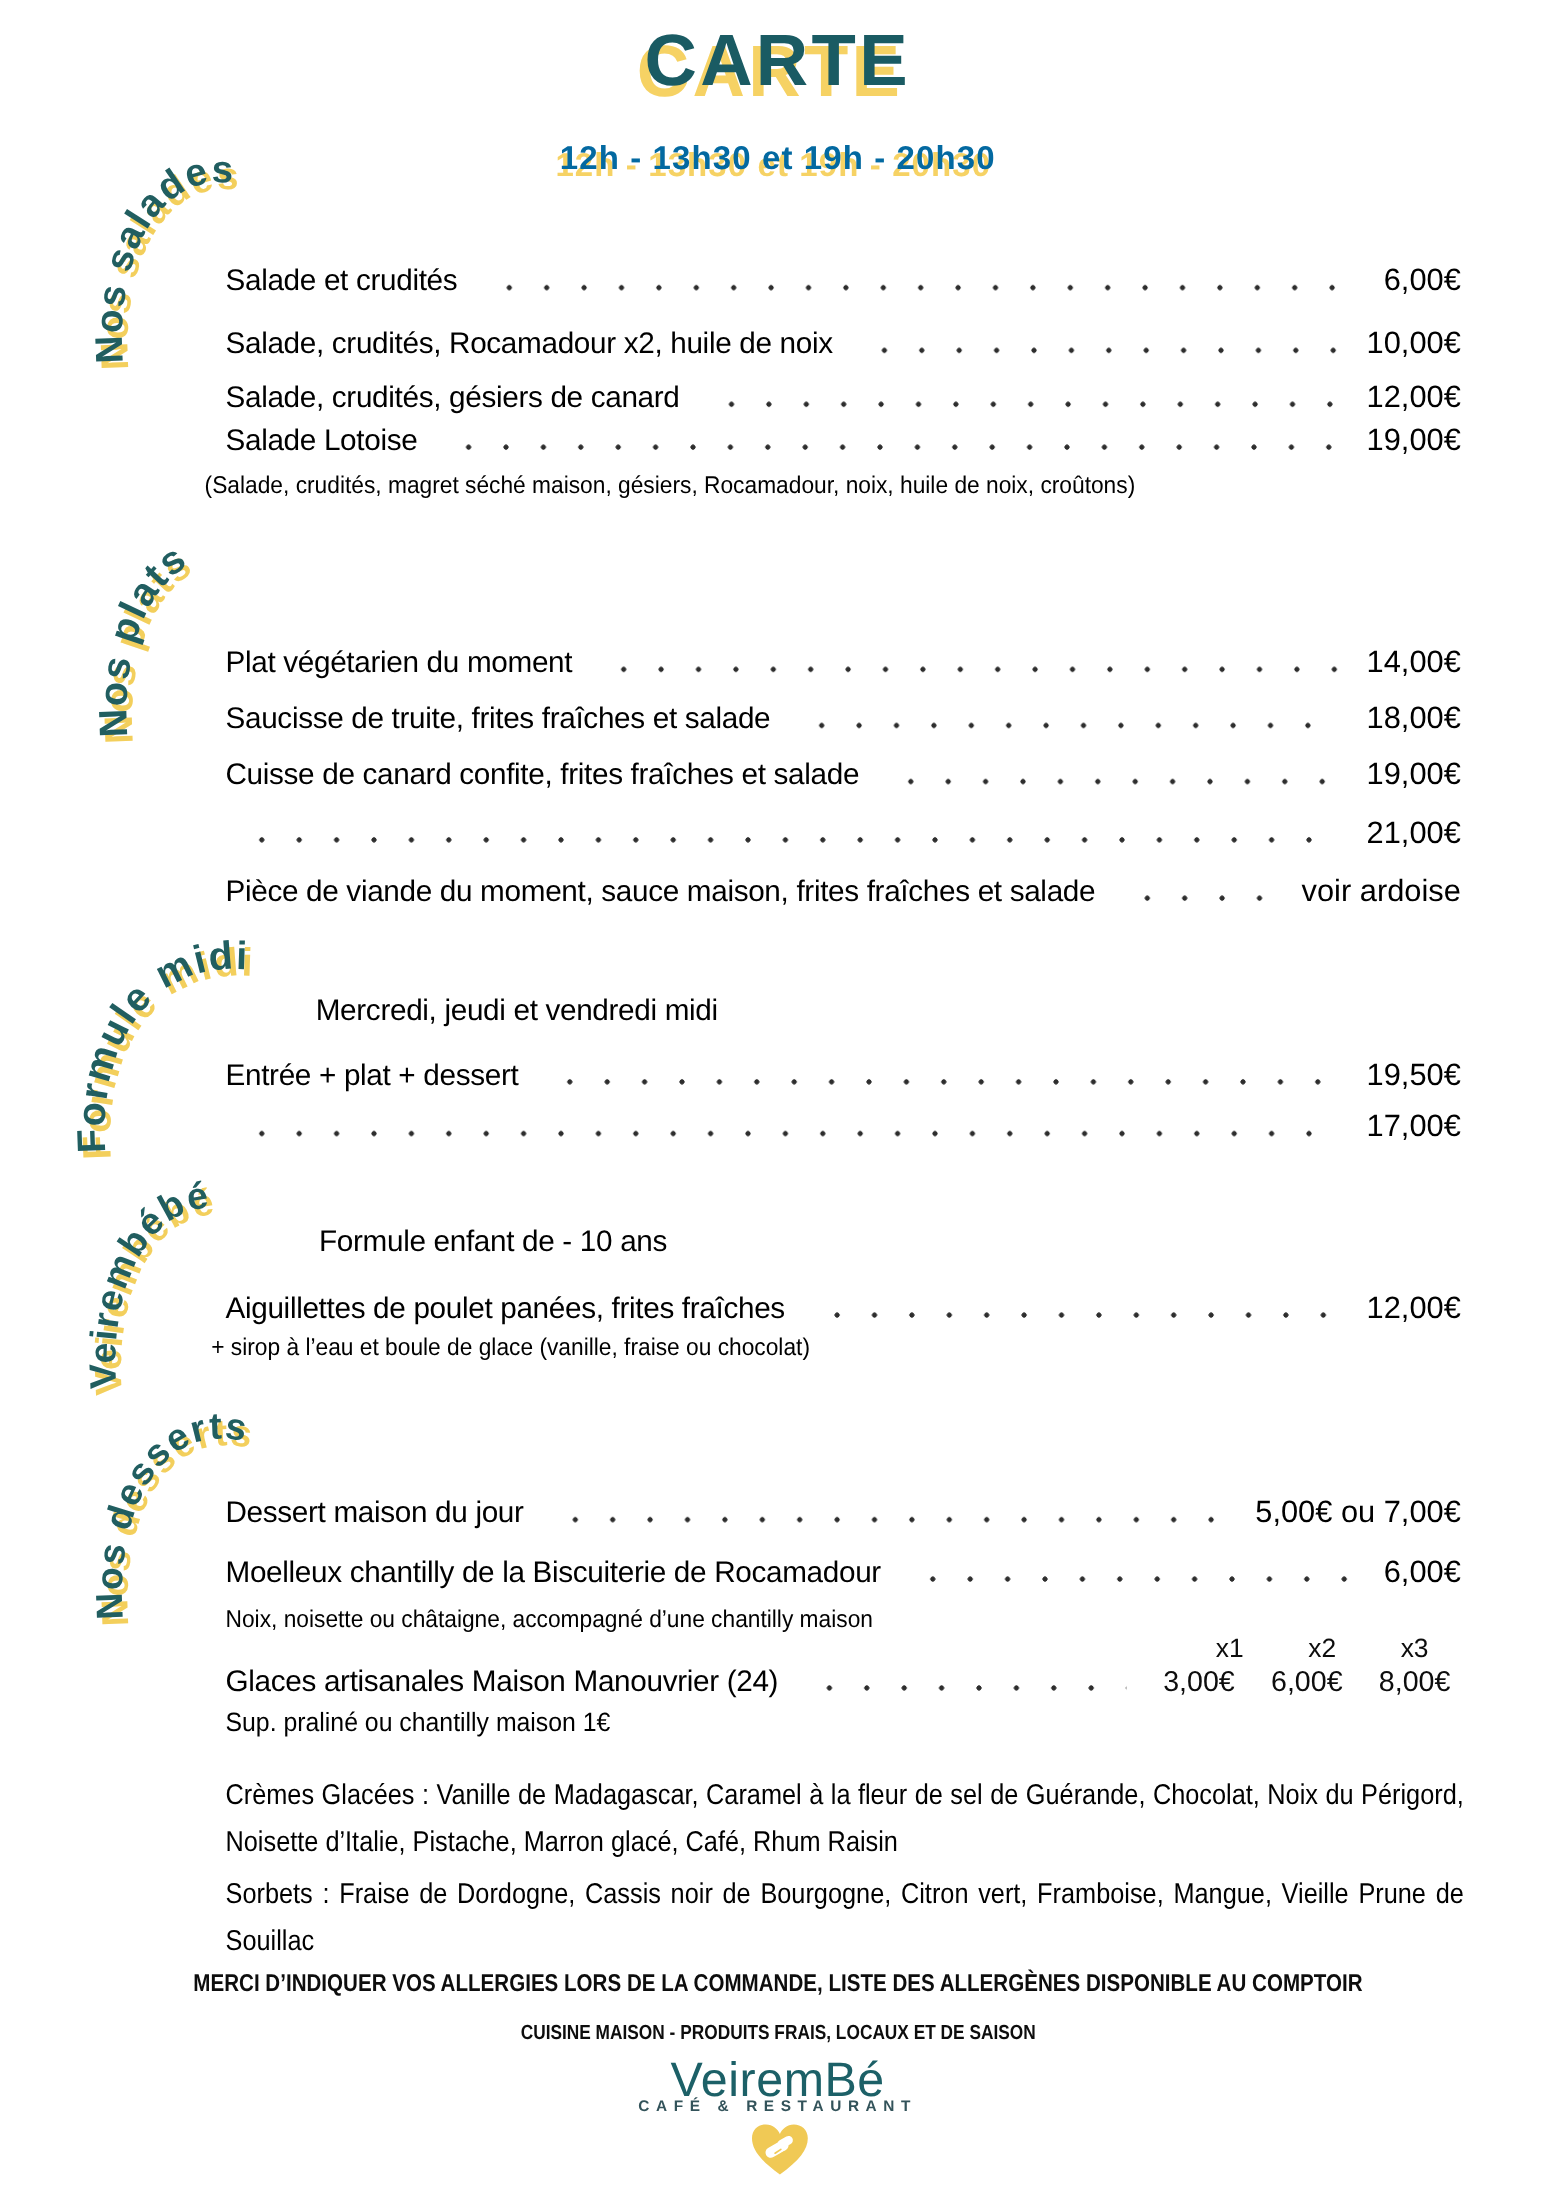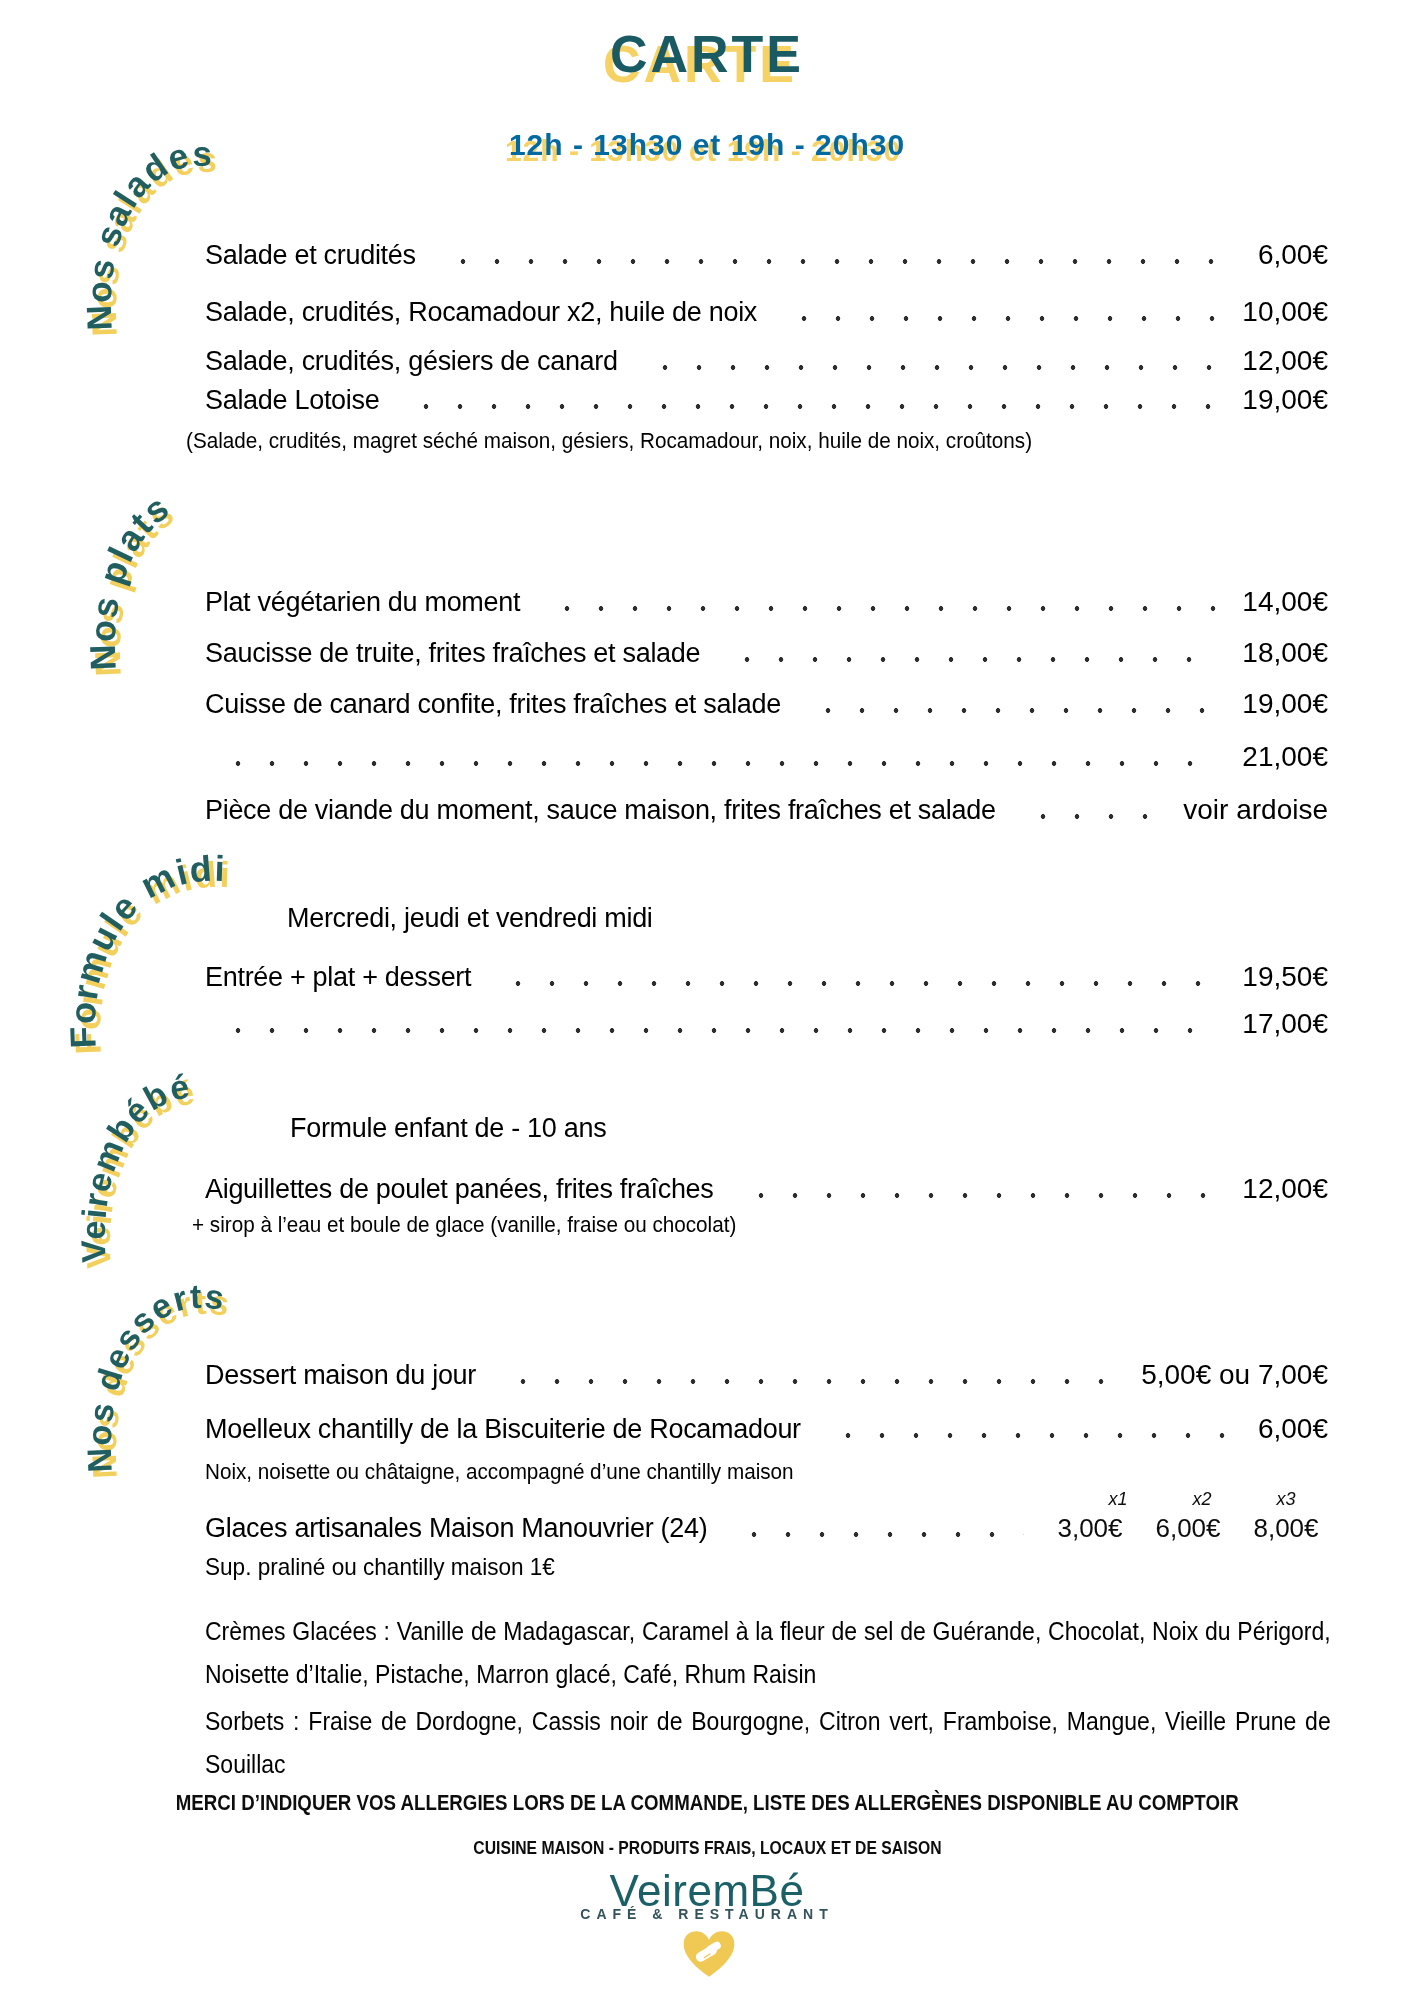--- a/index.html
+++ b/index.html
@@ -4,21 +4,21 @@
 <style>
   html,body{margin:0;padding:0;}
   body{
     width:1414px;height:2000px;position:relative;overflow:hidden;
     background:#ffffff;font-family:"Liberation Sans",sans-serif;color:#0d0d0d;
   }
   .abs{position:absolute;}
   
   .title{
     left:0;right:0;top:14px;text-align:center;
-    font-size:52px;font-weight:900;letter-spacing:3px;line-height:80px;
+    font-size:66px;font-weight:900;letter-spacing:3px;line-height:80px;
     color:#1a5b63;text-shadow:-7px 10px 0 #f6d264;
   }
   .hours{
     left:0;right:0;top:128px;text-align:center;
     font-size:30px;font-weight:900;letter-spacing:1px;
     color:#0369a1;text-shadow:-4px 6px 0 #f6d264;
   }
   
   svg.arc{position:absolute;overflow:visible;}
   svg.arc text{font-family:"Liberation Sans",sans-serif;font-weight:bold;letter-spacing:1.5px;}
@@ -35,21 +35,21 @@
     flex:1 1 auto;align-self:stretch;height:34px;margin:0 10px 0 16px;
     background-image:radial-gradient(circle,#2d2d2d 2.1px,rgba(0,0,0,0) 2.6px);
     background-size:34px 7px;background-repeat:repeat-x;
     background-position:left bottom 7px;
   }
   .price{
     white-space:nowrap;font-size:28px;line-height:34px;color:#000;text-align:right;
   }
   .cell{width:84px;text-align:center;font-size:26px;line-height:34px;white-space:nowrap;}
   .xhdr{position:absolute;right:86px;display:flex;}
-  .xhdr .cell{font-size:18px;line-height:30px;font-style:italic;}
+  .xhdr .cell{font-size:24px;line-height:30px;}
   .subhead{position:absolute;font-size:27px;letter-spacing:-0.3px;color:#000;white-space:nowrap;}
   .note{
     position:absolute;font-size:22px;letter-spacing:0;color:#000;white-space:nowrap;
     transform:scaleX(0.94);transform-origin:left center;
   }
   .para{
     position:absolute;left:205px;width:1272px;font-size:26px;line-height:43px;
     text-align:justify;transform:scaleX(0.885);transform-origin:left top;color:#000;
   }
   .suptext{position:absolute;left:205px;font-size:24px;color:#000;white-space:nowrap;

